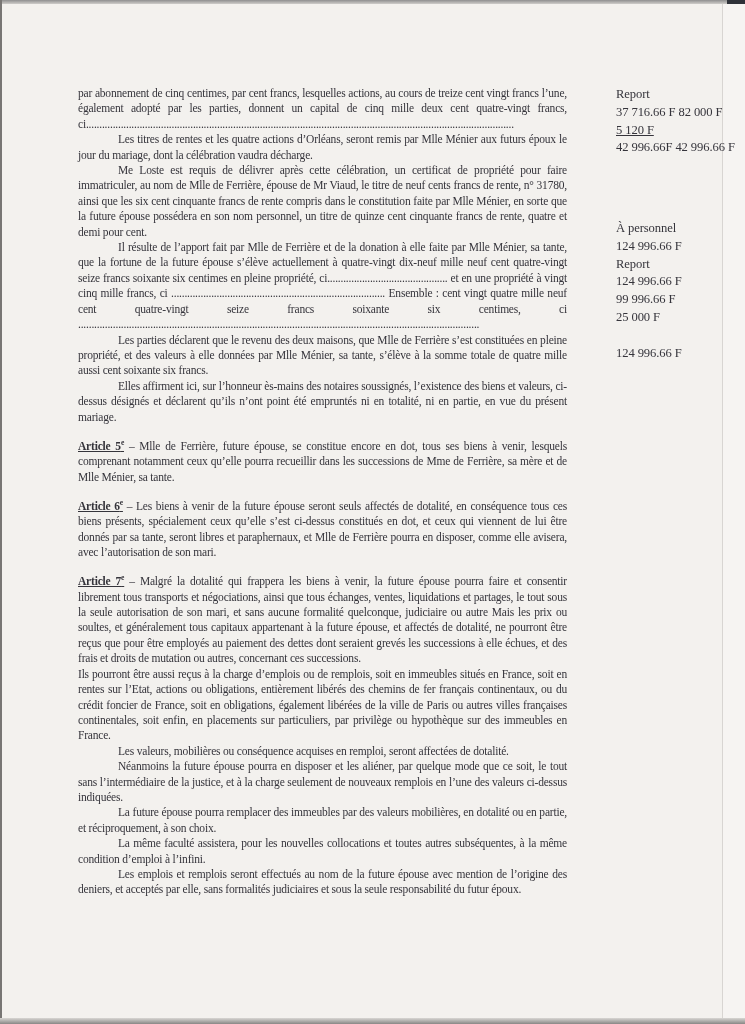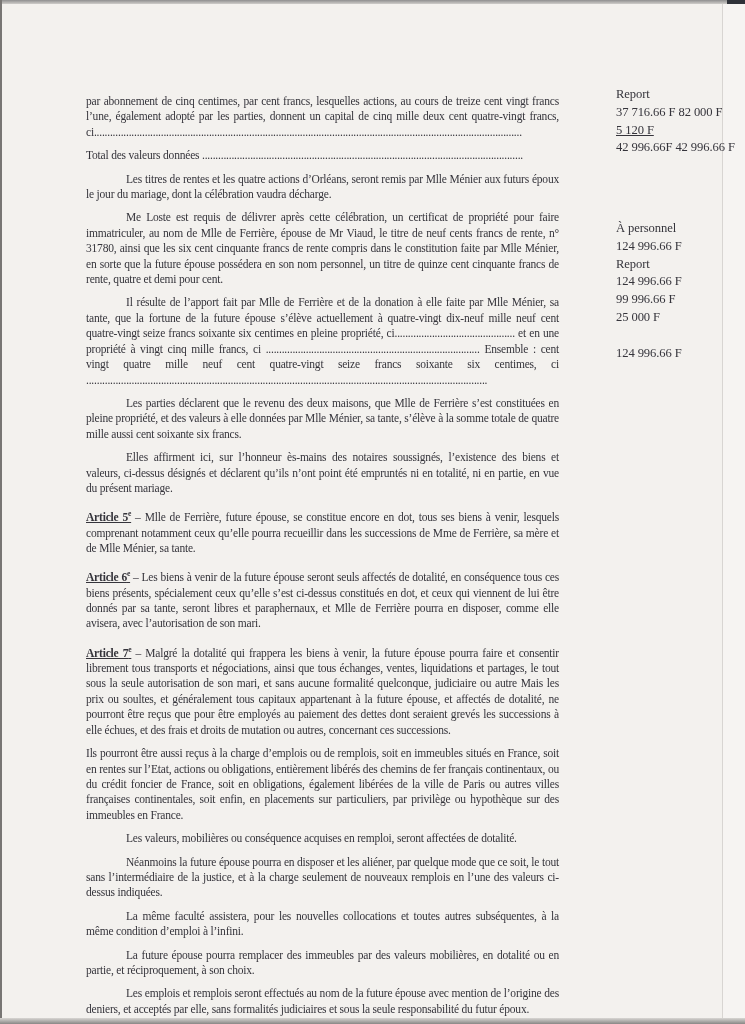--- a/index.html
+++ b/index.html
@@ -21,21 +21,21 @@
   .crease      { position:absolute; top:4px; bottom:6px; left:722px; width:1px;
                  background:rgba(110,105,100,0.20); }
 
   
   .doc {
     position:absolute; left:78px; top:86px; width:489px;
     color:#35343b;
     font-size:11.5px; line-height:15.4px; letter-spacing:-0.2px;
     text-align:justify;
   }
-  .doc p { margin:8px; }
+  .doc p { margin:0; }
   .doc p.indent { text-indent:40px; }
   .doc p.article { margin-top:10px; }
   .article-label { font-weight:bold; text-decoration:underline; }
   .article-label sup { font-size:7.5px; }
 
   
   .margin-col {
     position:absolute; left:576px; width:165px;
     color:#35343b; font-size:12.6px; line-height:17.8px;
     letter-spacing:-0.1px; white-space:nowrap;margin-left:40px;
@@ -50,34 +50,33 @@
 
 <div class="edge-top"></div>
 <div class="corner-tr"></div>
 <div class="right-band"></div>
 <div class="crease"></div>
 <div class="edge-left"></div>
 <div class="edge-bottom"></div>
 
 <div class="doc" id="doc-body">
     <p class="">par abonnement de cinq centimes, par cent francs, lesquelles actions, au cours de treize cent vingt francs l’une, également adopté par les parties, donnent un capital de cinq mille deux cent quatre-vingt francs, ci................................................................................................................................................................</p>
-    <p class="">Total des valeurs données ........................................................................................................................</p>
     <p class="indent">Les titres de rentes et les quatre actions d’Orléans, seront remis par Mlle Ménier aux futurs époux le jour du mariage, dont la célébration vaudra décharge.</p>
     <p class="indent">Me Loste est requis de délivrer après cette célébration, un certificat de propriété pour faire immatriculer, au nom de Mlle de Ferrière, épouse de Mr Viaud, le titre de neuf cents francs de rente, n° 31780, ainsi que les six cent cinquante francs de rente compris dans le constitution faite par Mlle Ménier, en sorte que la future épouse possédera en son nom personnel, un titre de quinze cent cinquante francs de rente, quatre et demi pour cent.</p>
     <p class="indent">Il résulte de l’apport fait par Mlle de Ferrière et de la donation à elle faite par Mlle Ménier, sa tante, que la fortune de la future épouse s’élève actuellement à quatre-vingt dix-neuf mille neuf cent quatre-vingt seize francs soixante six centimes en pleine propriété, ci............................................. et en une propriété à vingt cinq mille francs, ci ................................................................................ Ensemble : cent vingt quatre mille neuf cent quatre-vingt seize francs soixante six centimes, ci ......................................................................................................................................................</p>
     <p class="indent">Les parties déclarent que le revenu des deux maisons, que Mlle de Ferrière s’est constituées en pleine propriété, et des valeurs à elle données par Mlle Ménier, sa tante, s’élève à la somme totale de quatre mille aussi cent soixante six francs.</p>
     <p class="indent">Elles affirment ici, sur l’honneur ès-mains des notaires soussignés, l’existence des biens et valeurs, ci-dessus désignés et déclarent qu’ils n’ont point été empruntés ni en totalité, ni en partie, en vue du présent mariage.</p>
     <p class="article"><span class="article-label">Article 5<sup>e</sup></span> – Mlle de Ferrière, future épouse, se constitue encore en dot, tous ses biens à venir, lesquels comprenant notamment ceux qu’elle pourra recueillir dans les successions de Mme de Ferrière, sa mère et de Mlle Ménier, sa tante.</p>
     <p class="article"><span class="article-label">Article 6<sup>e</sup></span> – Les biens à venir de la future épouse seront seuls affectés de dotalité, en conséquence tous ces biens présents, spécialement ceux qu’elle s’est ci-dessus constitués en dot, et ceux qui viennent de lui être donnés par sa tante, seront libres et paraphernaux, et Mlle de Ferrière pourra en disposer, comme elle avisera, avec l’autorisation de son mari.</p>
     <p class="article"><span class="article-label">Article 7<sup>e</sup></span> – Malgré la dotalité qui frappera les biens à venir, la future épouse pourra faire et consentir librement tous transports et négociations, ainsi que tous échanges, ventes, liquidations et partages, le tout sous la seule autorisation de son mari, et sans aucune formalité quelconque, judiciaire ou autre Mais les prix ou soultes, et généralement tous capitaux appartenant à la future épouse, et affectés de dotalité, ne pourront être reçus que pour être employés au paiement des dettes dont seraient grevés les successions à elle échues, et des frais et droits de mutation ou autres, concernant ces successions.</p>
     <p class="">Ils pourront être aussi reçus à la charge d’emplois ou de remplois, soit en immeubles situés en France, soit en rentes sur l’Etat, actions ou obligations, entièrement libérés des chemins de fer français continentaux, ou du crédit foncier de France, soit en obligations, également libérées de la ville de Paris ou autres villes françaises continentales, soit enfin, en placements sur particuliers, par privilège ou hypothèque sur des immeubles en France.</p>
     <p class="indent">Les valeurs, mobilières ou conséquence acquises en remploi, seront affectées de dotalité.</p>
     <p class="indent">Néanmoins la future épouse pourra en disposer et les aliéner, par quelque mode que ce soit, le tout sans l’intermédiaire de la justice, et à la charge seulement de nouveaux remplois en l’une des valeurs ci-dessus indiquées.</p>
+    <p class="indent">La future épouse pourra remplacer des immeubles par des valeurs mobilières, en dotalité ou en partie, et réciproquement, à son choix.</p>
     <p class="indent">La même faculté assistera, pour les nouvelles collocations et toutes autres subséquentes, à la même condition d’emploi à l’infini.</p>
-    <p class="indent">La future épouse pourra remplacer des immeubles par des valeurs mobilières, en dotalité ou en partie, et réciproquement, à son choix.</p>
     <p class="indent">Les emplois et remplois seront effectués au nom de la future épouse avec mention de l’origine des deniers, et acceptés par elle, sans formalités judiciaires et sous la seule responsabilité du futur époux.</p>
   </div>
 
 <div class="margin-col mcol-top" id="mcol-top">
     <div>Report</div>
     <div>37 716.66 F 82 000 F</div>
     <div class="u">5 120 F</div>
     <div>42 996.66F 42 996.66 F</div>
   </div>
 <div class="margin-col mcol-middle" id="mcol-middle">

